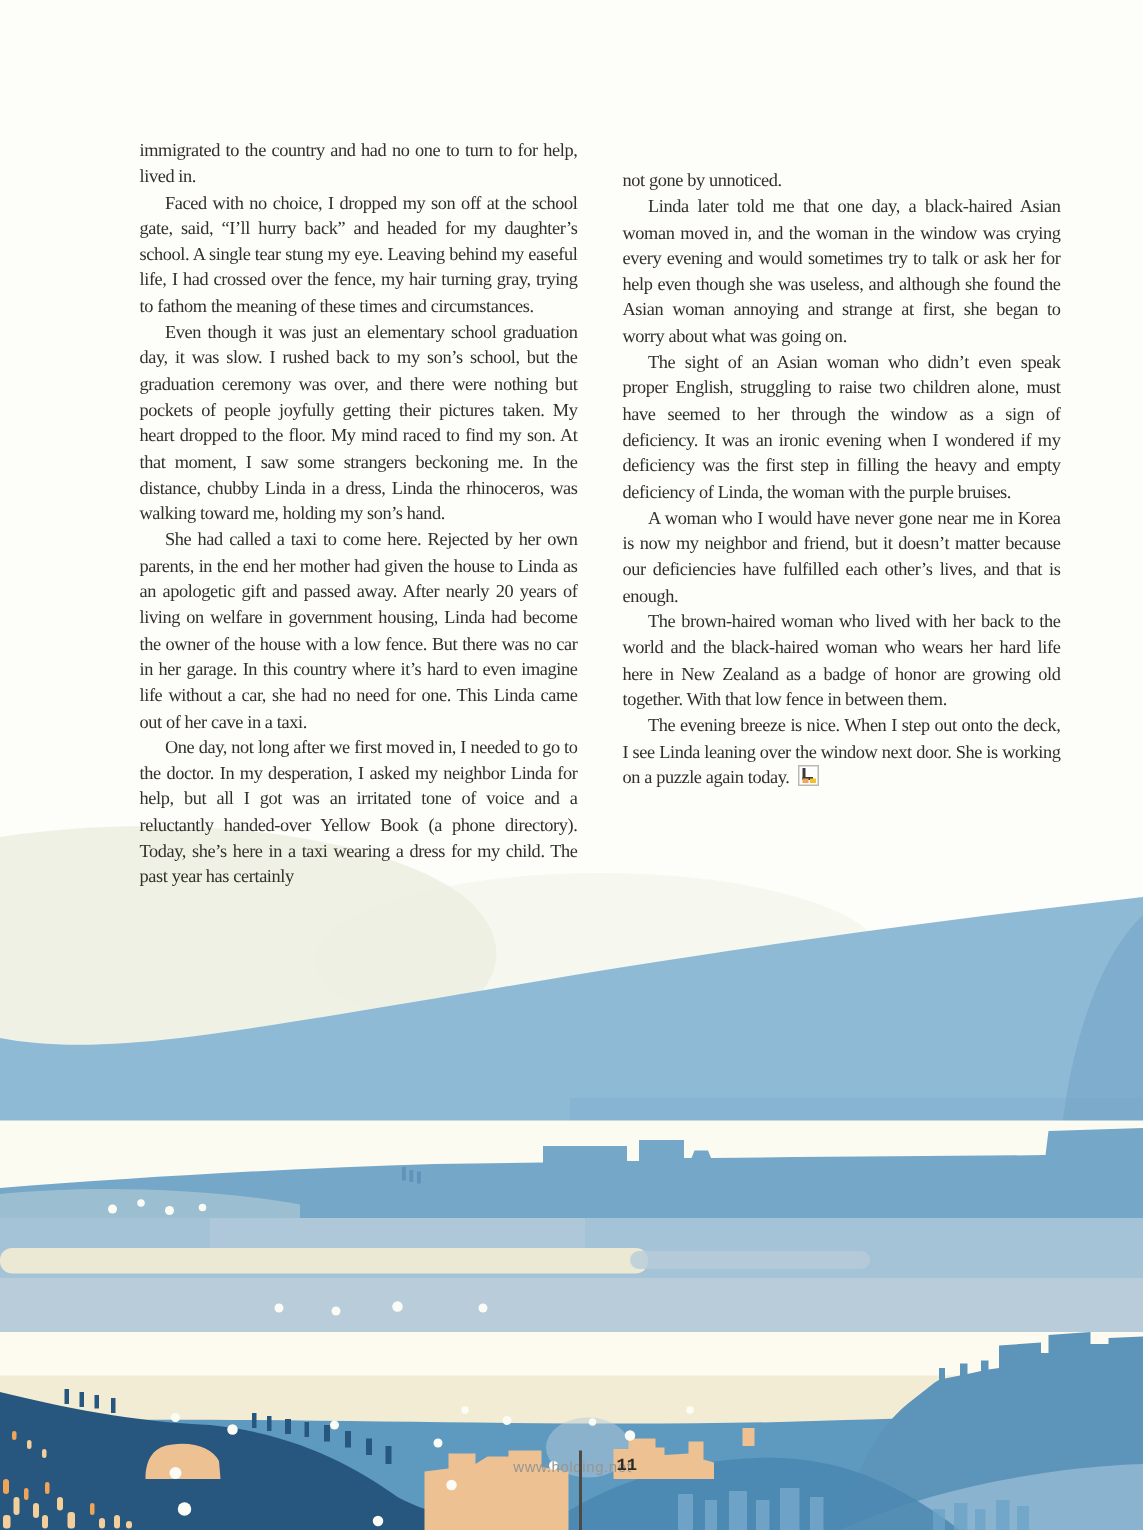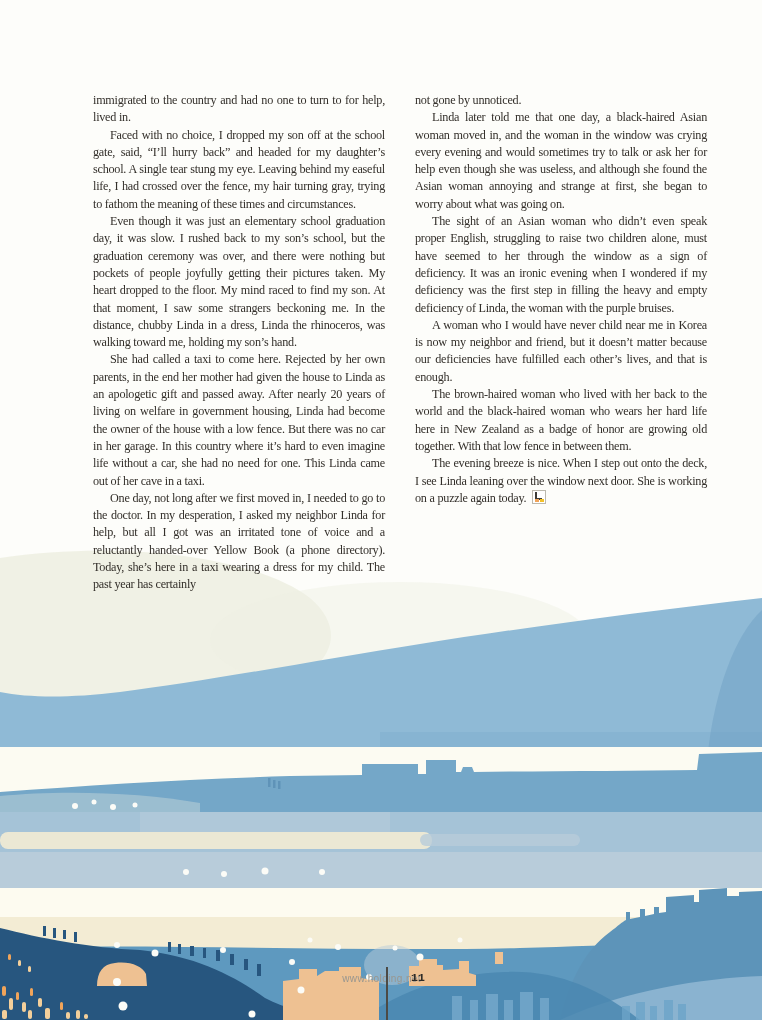--- a/index.html
+++ b/index.html
@@ -5,21 +5,21 @@
   html,body{margin:0;padding:0;}
   body{width:762px;height:1020px;position:relative;overflow:hidden;
        background:#fdfdfa;font-family:"Liberation Serif",serif;}
   .page{position:absolute;inset:0;width:762px;height:1020px;background:#fdfdfa;padding-left:44px;}
 
   
   .col{position:absolute;top:92px;width:292px;color:#332f2a;
        font-size:12.2px;line-height:17.3px;text-align:justify;
        letter-spacing:-0.25px;z-index:5;}
   .col-left{left:93px;}
-  .col-right{left:415px;}
+  .col-right{left:415px;margin-top:20px;}
   .para{margin:0;}
   .para.indent{text-indent:17px;}
 
   
   .end-mark{position:relative;display:inline-block;width:12px;height:12px;
             border:1px solid #bcb9ae;background:#ffffff;vertical-align:-2px;
             margin-left:3px;}
   .end-mark i{position:absolute;display:block;}
   .em-g{left:2px;top:1px;width:5px;height:6px;
         border-left:2px solid #3c3a36;border-bottom:2px solid #3c3a36;}
@@ -186,21 +186,21 @@
       <p class="para">immigrated to the country and had no one to turn to for help, lived in.</p>
       <p class="para indent">Faced with no choice, I dropped my son off at the school gate, said, “I’ll hurry back” and headed for my daughter’s school. A single tear stung my eye. Leaving behind my easeful life, I had crossed over the fence, my hair turning gray, trying to fathom the meaning of these times and circumstances.</p>
       <p class="para indent">Even though it was just an elementary school graduation day, it was slow. I rushed back to my son’s school, but the graduation ceremony was over, and there were nothing but pockets of people joyfully getting their pictures taken. My heart dropped to the floor. My mind raced to find my son. At that moment, I saw some strangers beckoning me. In the distance, chubby Linda in a dress, Linda the rhinoceros, was walking toward me, holding my son’s hand.</p>
       <p class="para indent">She had called a taxi to come here. Rejected by her own parents, in the end her mother had given the house to Linda as an apologetic gift and passed away. After nearly 20 years of living on welfare in government housing, Linda had become the owner of the house with a low fence. But there was no car in her garage. In this country where it’s hard to even imagine life without a car, she had no need for one. This Linda came out of her cave in a taxi.</p>
       <p class="para indent">One day, not long after we first moved in, I needed to go to the doctor. In my desperation, I asked my neighbor Linda for help, but all I got was an irritated tone of voice and a reluctantly handed-over Yellow Book (a phone directory). Today, she’s here in a taxi wearing a dress for my child. The past year has certainly</p>
     </div>
   <div class="col col-right">
       <p class="para">not gone by unnoticed.</p>
       <p class="para indent">Linda later told me that one day, a black-haired Asian woman moved in, and the woman in the window was crying every evening and would sometimes try to talk or ask her for help even though she was useless, and although she found the Asian woman annoying and strange at first, she began to worry about what was going on.</p>
       <p class="para indent">The sight of an Asian woman who didn’t even speak proper English, struggling to raise two children alone, must have seemed to her through the window as a sign of deficiency. It was an ironic evening when I wondered if my deficiency was the first step in filling the heavy and empty deficiency of Linda, the woman with the purple bruises.</p>
-      <p class="para indent">A woman who I would have never child near me in Korea is now my neighbor and friend, but it doesn’t matter because our deficiencies have fulfilled each other’s lives, and that is enough.</p>
+      <p class="para indent">A woman who I would have never gone near me in Korea is now my neighbor and friend, but it doesn’t matter because our deficiencies have fulfilled each other’s lives, and that is enough.</p>
       <p class="para indent">The brown-haired woman who lived with her back to the world and the black-haired woman who wears her hard life here in New Zealand as a badge of honor are growing old together. With that low fence in between them.</p>
       <p class="para indent">The evening breeze is nice. When I step out onto the deck, I see Linda leaning over the window next door. She is working on a puzzle again today. <span class="end-mark"><i class="em-g"></i><i class="em-o"></i><i class="em-y"></i></span></p>
     </div>
 
   <span class="footer-url">www.holding.net</span>
   <div class="footer-rule"></div>
   <span class="footer-num">11</span>
 
 </div>
 

